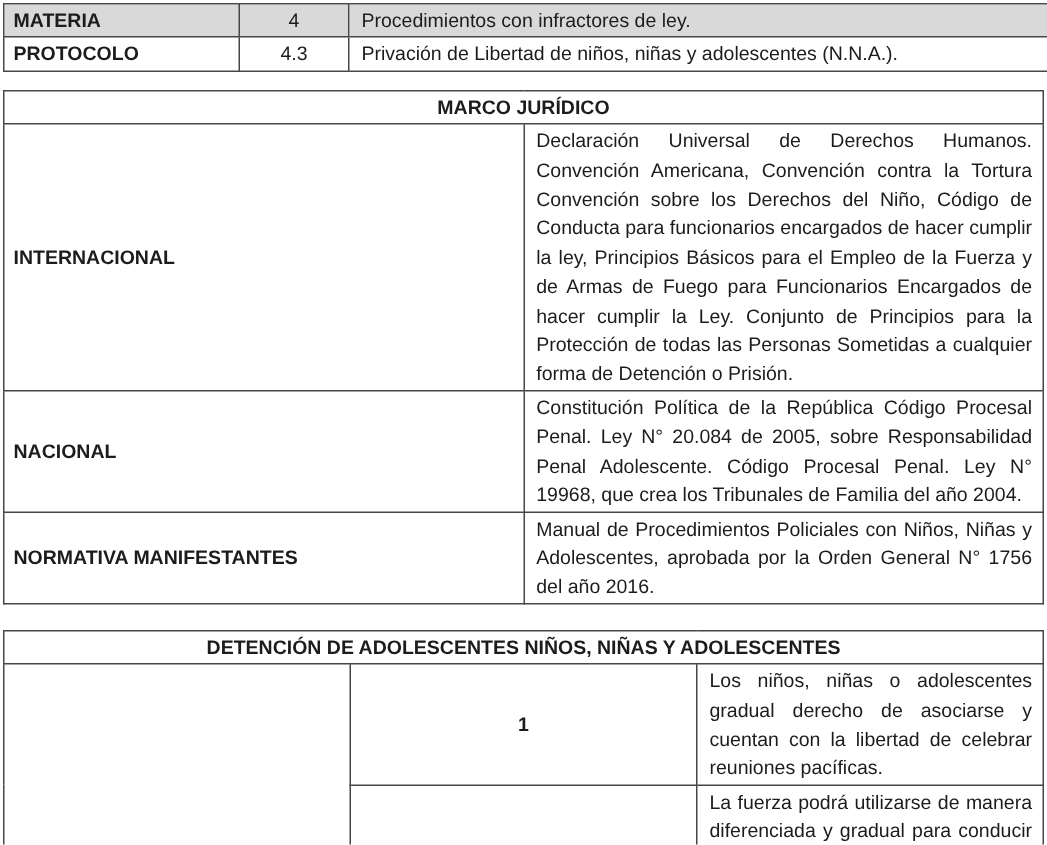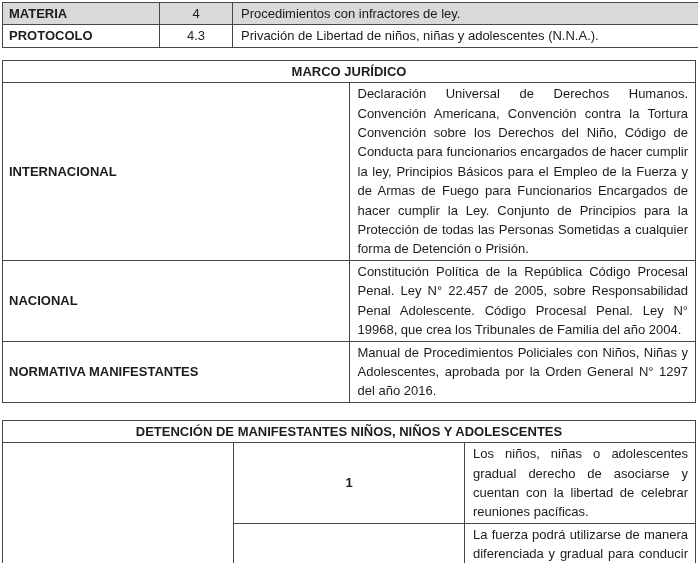--- a/index.html
+++ b/index.html
@@ -94,33 +94,33 @@
     <tbody>
       <tr>
         <td class="hdr" colspan="2">MARCO JURÍDICO</td>
       </tr>
       <tr>
         <td class="lbl">INTERNACIONAL</td>
         <td class="txt just">Declaración Universal de Derechos Humanos. Convención Americana, Convención contra la Tortura Convención sobre los Derechos del Niño, Código de Conducta para funcionarios encargados de hacer cumplir la ley, Principios Básicos para el Empleo de la Fuerza y de Armas de Fuego para Funcionarios Encargados de hacer cumplir la Ley. Conjunto de Principios para la Protección de todas las Personas Sometidas a cualquier forma de Detención o Prisión.</td>
       </tr>
       <tr>
         <td class="lbl">NACIONAL</td>
-        <td class="txt just">Constitución Política de la República Código Procesal Penal. Ley N° 22.457 de 2005, sobre Responsabilidad Penal Adolescente. Código Procesal Penal. Ley N° 19968, que crea los Tribunales de Familia del año 2004.</td>
+        <td class="txt just">Constitución Política de la República Código Procesal Penal. Ley N° 20.084 de 2005, sobre Responsabilidad Penal Adolescente. Código Procesal Penal. Ley N° 19968, que crea los Tribunales de Familia del año 2004.</td>
       </tr>
       <tr>
         <td class="lbl">NORMATIVA MANIFESTANTES</td>
-        <td class="txt just">Manual de Procedimientos Policiales con Niños, Niñas y Adolescentes, aprobada por la Orden General N° 1297 del año 2016.</td>
+        <td class="txt just">Manual de Procedimientos Policiales con Niños, Niñas y Adolescentes, aprobada por la Orden General N° 1756 del año 2016.</td>
       </tr>
     </tbody>
   </table>
 
   <table class="t3">
     <tbody>
       <tr>
-        <td class="hdr" colspan="3">DETENCIÓN DE MANIFESTANTES NIÑOS, NIÑOS Y ADOLESCENTES</td>
+        <td class="hdr" colspan="3">DETENCIÓN DE ADOLESCENTES NIÑOS, NIÑAS Y ADOLESCENTES</td>
       </tr>
       <tr>
         <td class="leftcol" rowspan="4"></td>
         <td class="num">1</td>
         <td class="txt just">Los niños, niñas o adolescentes gradual derecho de asociarse y cuentan con la libertad de celebrar reuniones pacíficas.</td>
       </tr>
       <tr>
         <td class="num">2</td>
         <td class="txt just">La fuerza podrá utilizarse de manera diferenciada y gradual para conducir niños, niñas o detener adolescentes infractores de ley, dispersar reuniones que afecten severamente la convivencia, el orden público y la seguridad nacional.</td>
       </tr>

